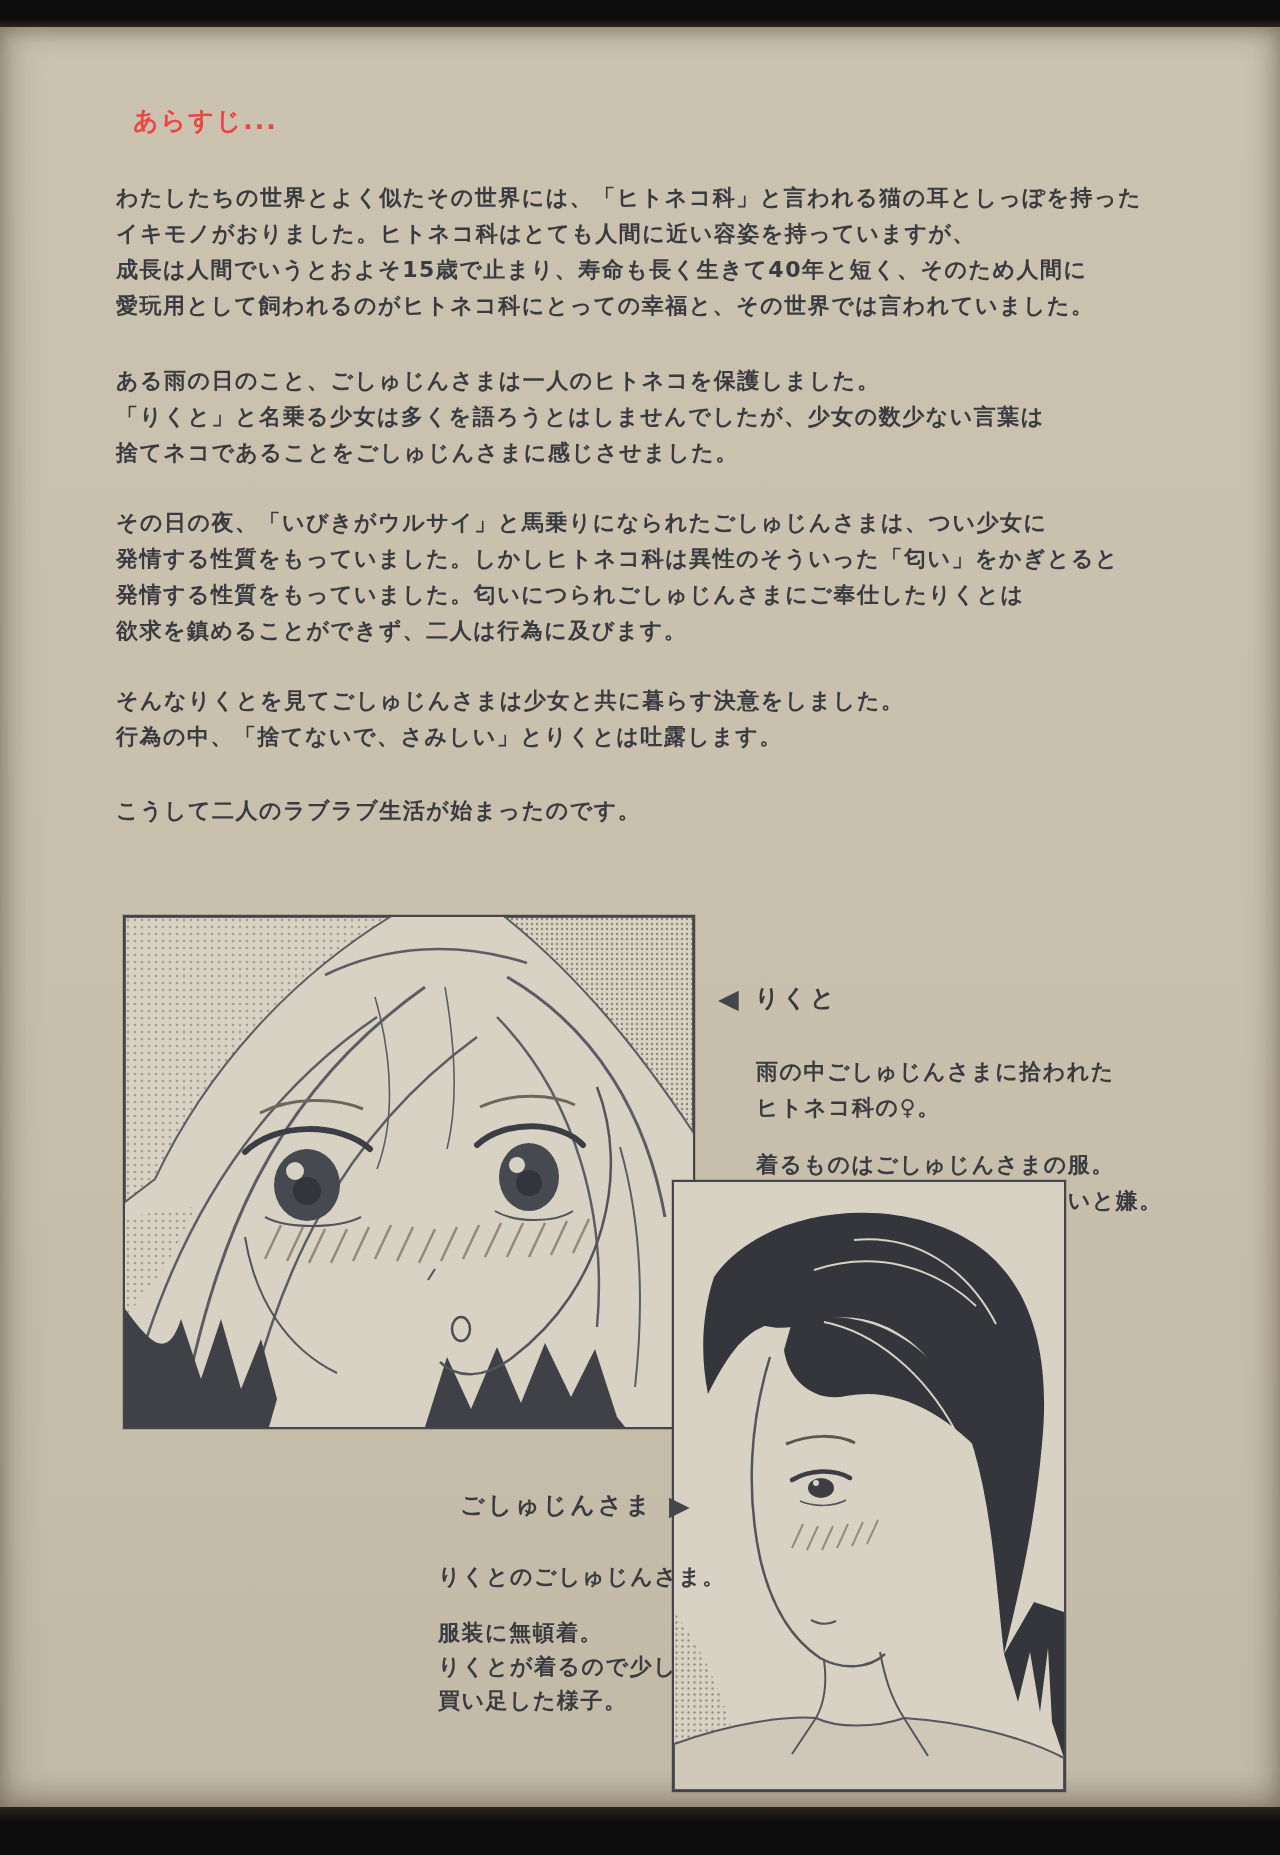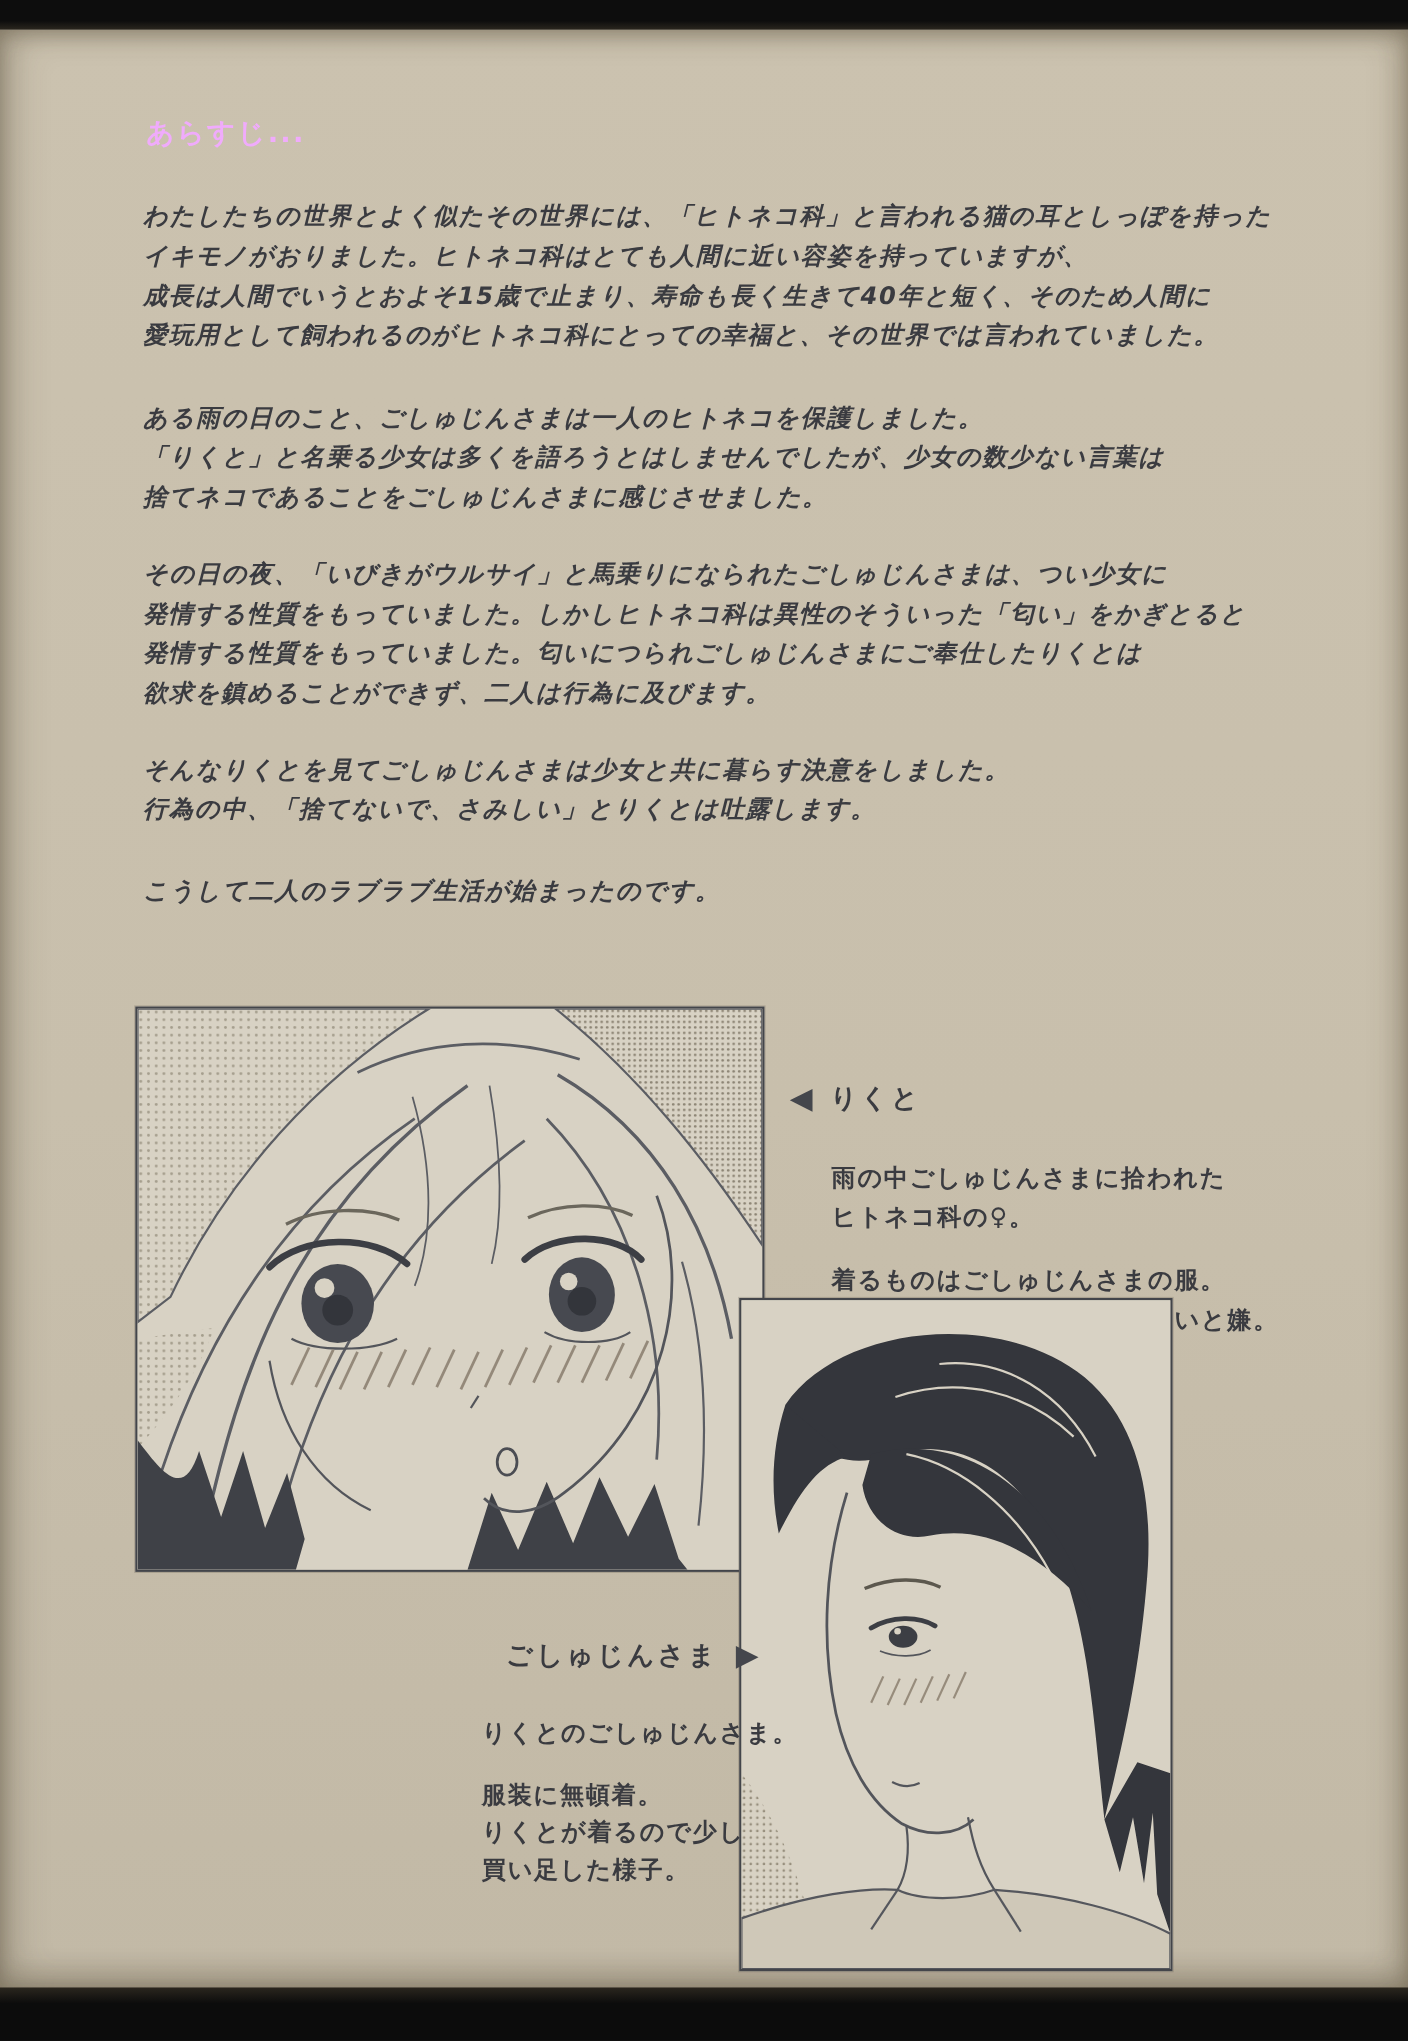--- a/index.html
+++ b/index.html
@@ -15,23 +15,23 @@
   .paper{
     position:absolute;left:0;top:27px;width:1280px;height:1780px;
     background:linear-gradient(180deg,#cbc2af 0%,#c8bfac 55%,#c2b9a6 100%);
     box-shadow:inset 14px 0 34px rgba(72,60,38,.20),
                inset -12px 0 28px rgba(72,60,38,.16),
                inset 0 -10px 26px rgba(55,44,26,.22),
                inset 0 6px 14px rgba(55,44,26,.18);
   }
   .title{
     position:absolute;left:133px;top:104px;
-    font-size:25px;font-weight:bold;color:#f0abfc;letter-spacing:2px;
-  }
-  .para{position:absolute;left:130px;width:960px;color:#3a3b40;font-style:italic;}
+    font-size:25px;font-weight:bold;color:#ef4444;letter-spacing:2px;
+  }
+  .para{position:absolute;left:116px;width:960px;color:#3a3b40;}
   .line{height:36px;line-height:36px;font-size:22px;font-weight:bold;letter-spacing:1.5px;white-space:nowrap;}
   .char-label{
     position:absolute;display:flex;align-items:center;gap:16px;
     font-size:24px;font-weight:bold;color:#3a3b40;letter-spacing:3px;white-space:nowrap;
   }
   .pointer{font-size:27px;letter-spacing:0;color:#44464c;}
   .char-desc{position:absolute;color:#3a3b40;margin-top:11px;}
   .dline{height:36px;line-height:36px;font-size:22px;font-weight:bold;letter-spacing:1.5px;white-space:nowrap;}
   .lh34 .dline{height:34px;line-height:34px;}
   .frame{

